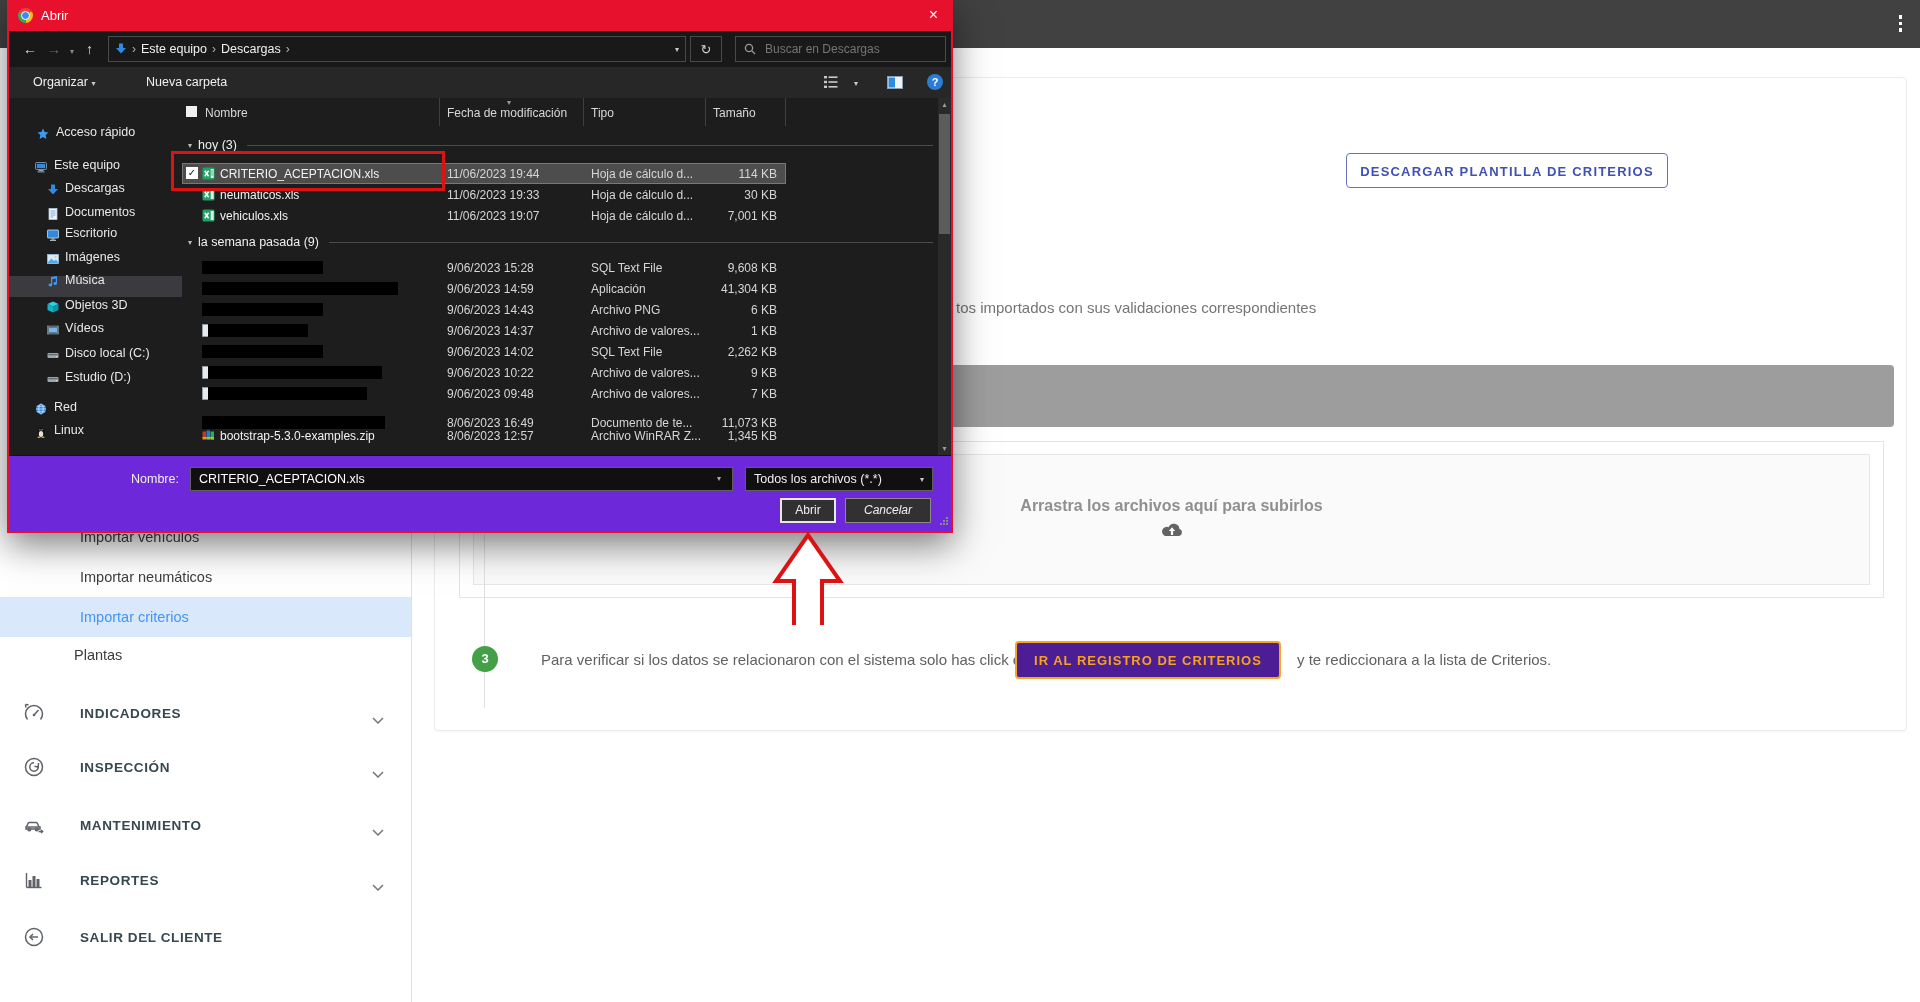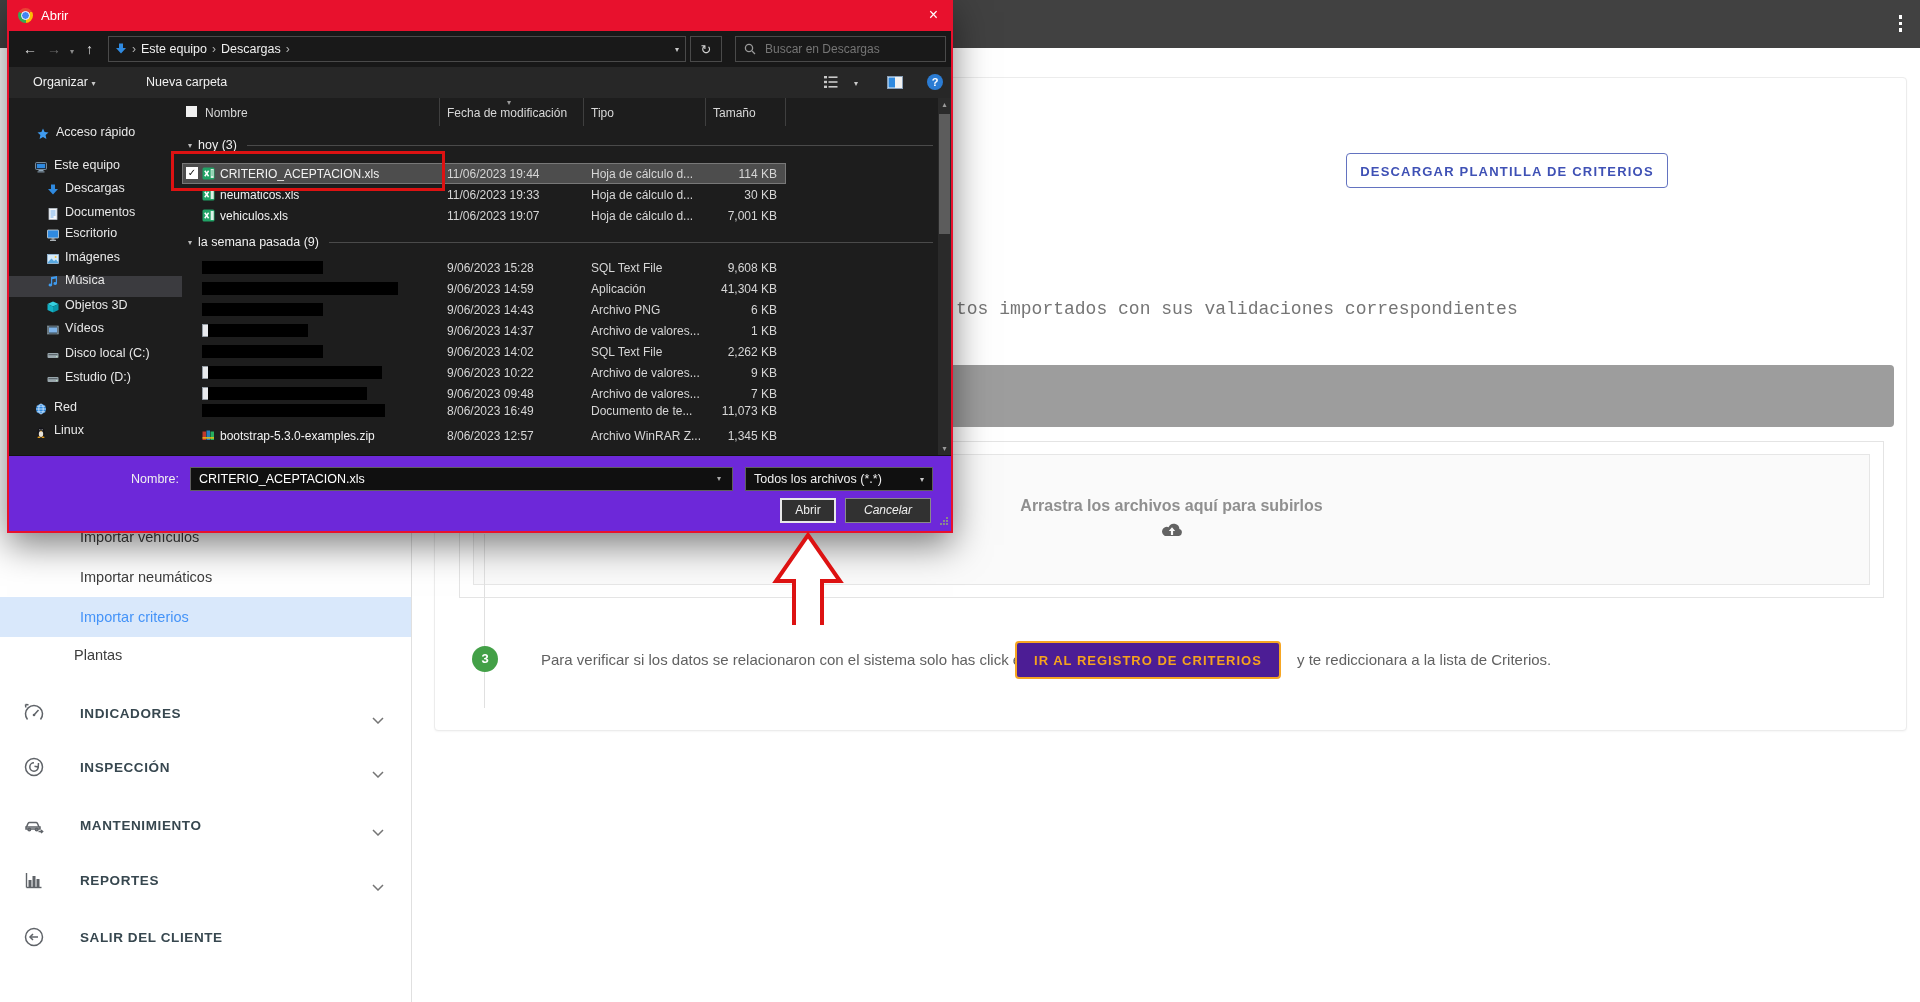--- a/index.html
+++ b/index.html
@@ -17,21 +17,21 @@
   .side-sub.active{background:#d9e8fb;color:#4493f8;}
   .side-sub.plantas{padding-left:74px;}
   .side-sec{position:absolute;left:0;width:100%;height:40px;cursor:pointer;}
   .side-sec .sec-icon{position:absolute;left:23px;top:9px;width:22px;height:22px;}
   .side-sec .sec-label{position:absolute;left:80px;top:13px;font-size:13.5px;font-weight:600;letter-spacing:.6px;color:#37474f;}
   .side-sec .sec-chev{position:absolute;right:26px;top:17px;width:13px;height:8px;}
 
   
   .main-card{position:absolute;left:434px;top:77px;width:1473px;height:654px;background:#fff;border:1px solid #ececec;border-radius:4px;box-sizing:border-box;box-shadow:0 1px 2px rgba(0,0,0,.04);}
   .btn-download{position:absolute;left:911px;top:75px;width:322px;height:35px;background:#fff;border:1px solid #6373c0;border-radius:4px;color:#3f51b5;font-family:"Liberation Sans",sans-serif;font-size:13px;font-weight:bold;letter-spacing:1.2px;text-align:center;line-height:33px;cursor:pointer;}
-  .partial-text{position:absolute;left:521px;top:221px;font-size:18px;color:#757575;font-family:Liberation Mono, monospace;}
+  .partial-text{position:absolute;left:521px;top:221px;font-size:15px;color:#757575;}
   .gray-bar{position:absolute;left:24px;top:287px;width:1435px;height:62px;background:#9d9d9d;border-radius:4px;}
   .drop-card{position:absolute;left:24px;top:363px;width:1425px;height:157px;background:#fff;border:1px solid #e4e4e4;box-sizing:border-box;}
   .dropzone{position:absolute;left:13px;right:13px;top:12px;bottom:12px;background:#fafafa;border:1px solid #e6e6e6;display:flex;flex-direction:column;align-items:center;justify-content:center;gap:7px;cursor:pointer;}
   .dz-text{font-size:16px;font-weight:bold;color:#8f8f8f;}
   .timeline{position:absolute;left:49px;top:456px;width:1px;height:174px;background:#e0e0e0;}
   .step-circle{position:absolute;left:37px;top:568px;width:26px;height:26px;border-radius:50%;background:#43a047;color:#fff;font-size:13px;font-weight:bold;text-align:center;line-height:26px;}
   .step-text{position:absolute;left:106px;top:573px;font-size:15px;color:#616161;}
   .btn-registro{position:absolute;left:580px;top:563px;width:266px;height:38px;background:#4c1d95;border:2px solid #f6a623;border-radius:4px;color:#f5a31e;font-family:"Liberation Sans",sans-serif;font-size:13px;font-weight:bold;letter-spacing:1px;text-align:center;cursor:pointer;box-sizing:border-box;}
   .step-after{position:absolute;left:862px;top:573px;font-size:15px;color:#616161;}
 
@@ -523,21 +523,21 @@
       </div>
       <div class="frow" style="top:285px">
         <span class="stub"><svg viewBox="0 0 10 13" width="10" height="13">
               <rect x="0.5" y="0.5" width="9" height="12" fill="#e8eaed" stroke="#9aa5b0" stroke-width="0.7"></rect>
             </svg></span>
         <span class="redact" style="left:26px;width:159px"></span>
         <span class="fdate">9/06/2023 09:48</span>
           <span class="ftype">Archivo de valores...</span>
           <span class="fsize">7 KB</span>
       </div>
-      <div class="frow" style="top:302px">
+      <div class="frow" style="top:314px">
         <span class="redact" style="left:20px;width:183px"></span>
         <span class="fdate">8/06/2023 16:49</span>
           <span class="ftype">Documento de te...</span>
           <span class="fsize">11,073 KB</span>
       </div>
       <div class="frow" style="top:327px">
         <span class="ficon"><svg viewBox="0 0 13 13" width="13" height="13">
               <rect x="0.5" y="2.5" width="3.5" height="8.5" fill="#c0392b"></rect>
               <rect x="4.5" y="1.5" width="3.5" height="9.5" fill="#2980b9"></rect>
               <rect x="8.5" y="2.5" width="3.5" height="8.5" fill="#27ae60"></rect>

